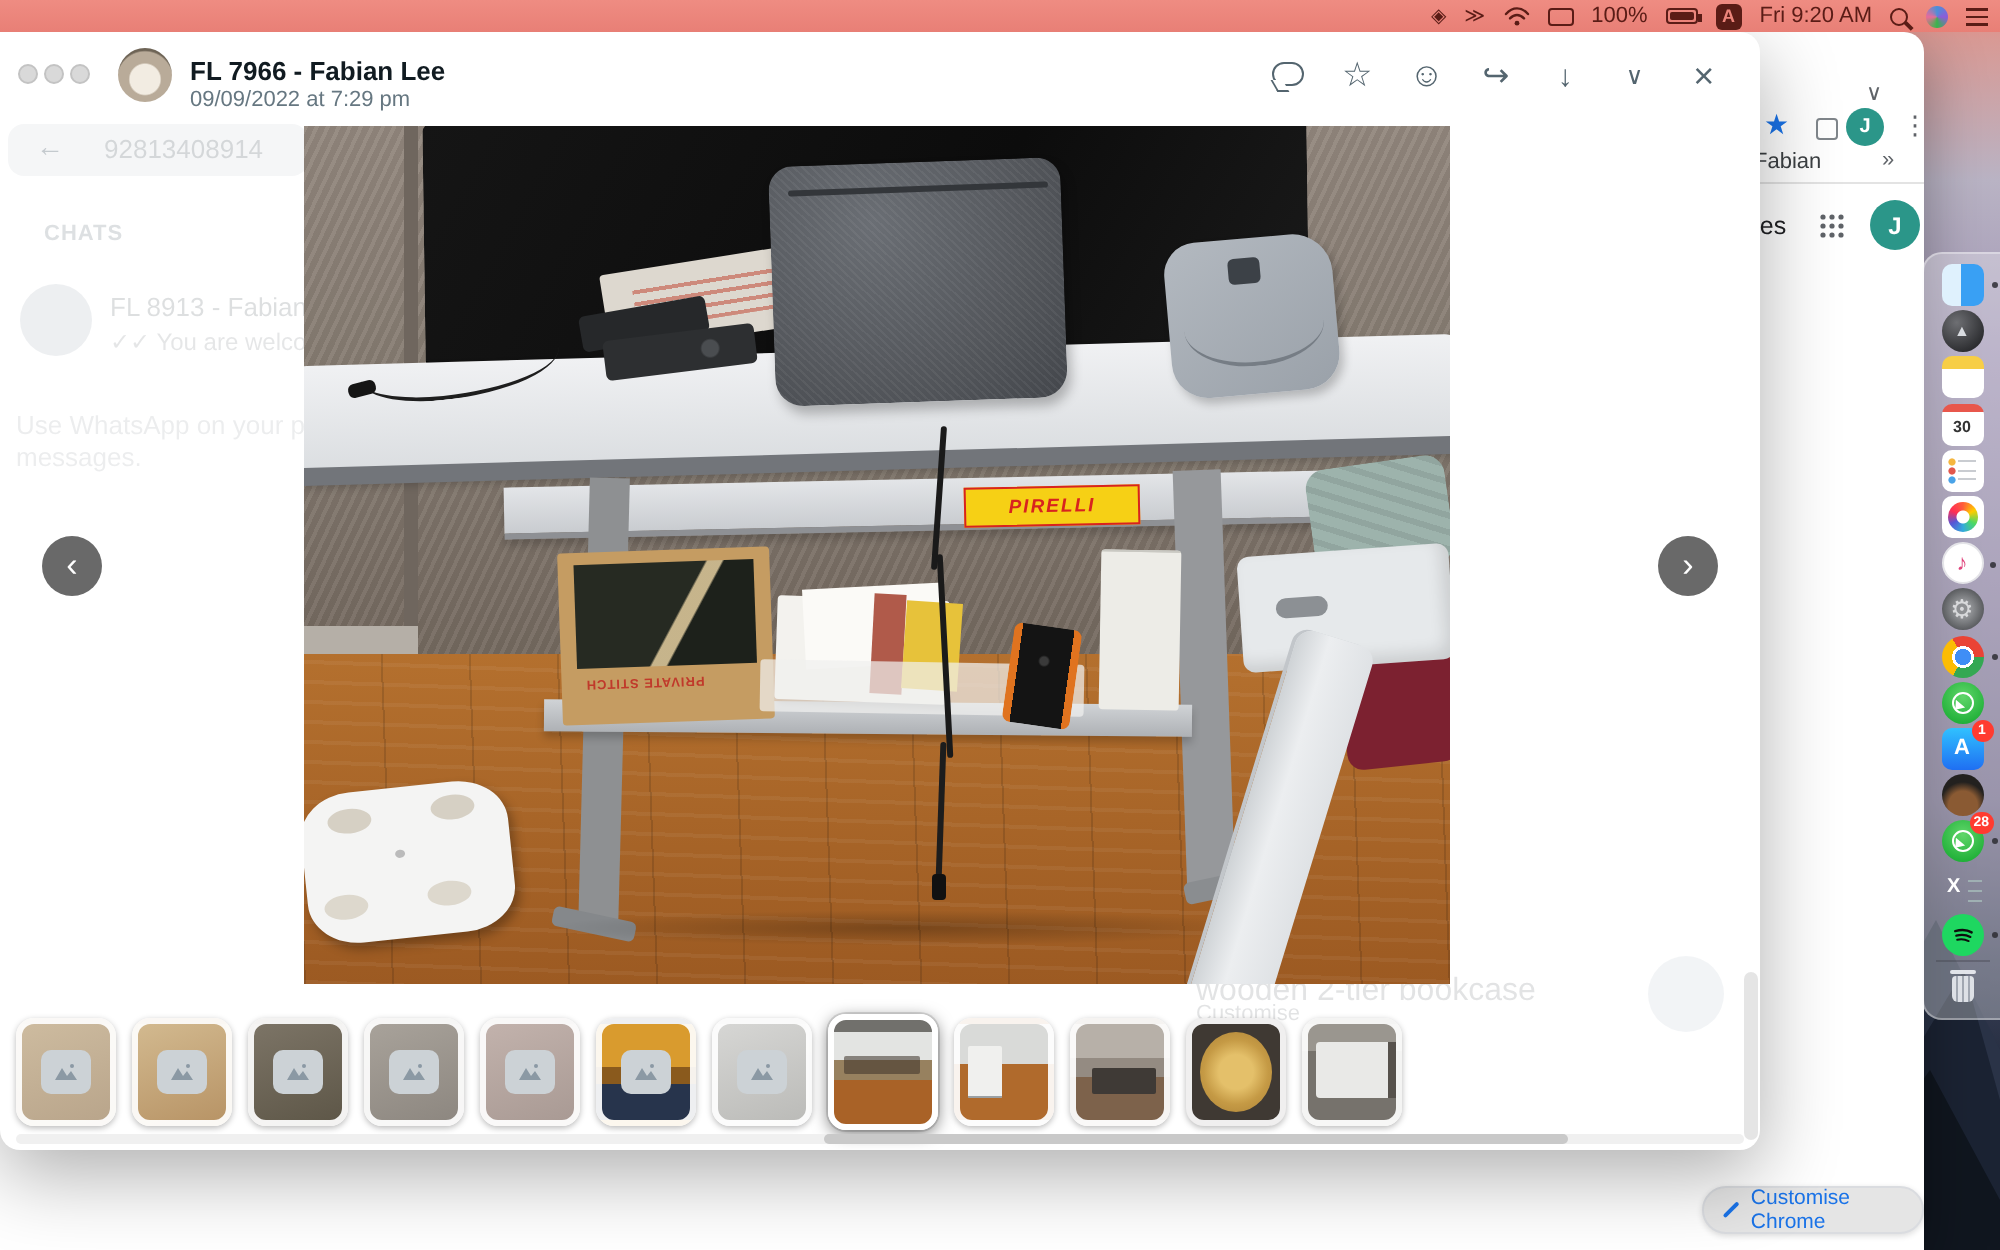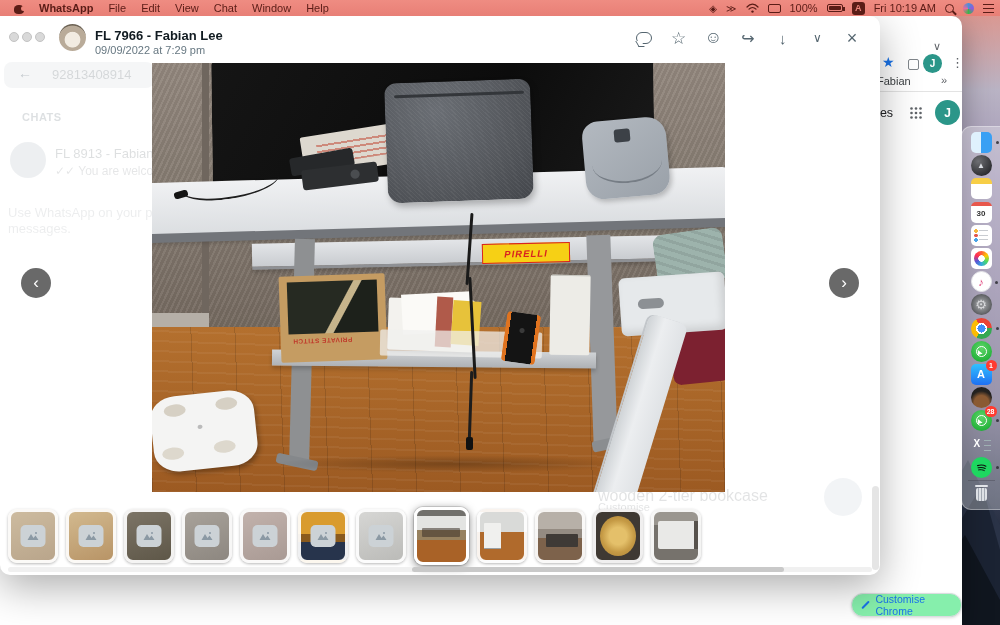--- a/index.html
+++ b/index.html
@@ -165,21 +165,21 @@
           <circle cx="11.5" cy="2.5" r="1.3"></circle>
       <circle cx="2.5" cy="7" r="1.3"></circle>
           <circle cx="7" cy="7" r="1.3"></circle>
           <circle cx="11.5" cy="7" r="1.3"></circle>
       <circle cx="2.5" cy="11.5" r="1.3"></circle>
           <circle cx="7" cy="11.5" r="1.3"></circle>
           <circle cx="11.5" cy="11.5" r="1.3"></circle>
         </g>
     </svg>
     <span class="abs avatar-teal" style="left:935px;top:84px;width:25px;height:25px;font-size:12px;">J</span>
-    <div class="abs flex" style="left:851px;top:577px;height:24px;padding:0 10px;gap:5px;background:#86efac;border:1px solid #dadce0;
+    <div class="abs flex" style="left:851px;top:577px;height:24px;padding:0 10px;gap:5px;background:#e5e5e5;border:1px solid #dadce0;
                 border-radius:13px;box-shadow:0 1px 3px rgba(0,0,0,.14);">
       <span class="i-pencil"></span>
       <span style="color:#1a73e8;font-size:10.5px;">Customise Chrome</span>
     </div>
   </div>
 
   <div id="wa">
 
     <div class="abs" style="left:4px;top:46px;width:150px;height:26px;border-radius:8px;background:rgba(84,101,111,.06);"></div>
     <span class="faint" style="left:18px;top:49px;font-size:14px;color:rgba(84,101,111,.30);">←</span>
@@ -401,43 +401,33 @@
       <div class="thumb p3"></div>
       <div class="thumb p4"></div>
       <div class="thumb p5"></div>
     </div>
 
     <div class="abs" style="left:8px;top:551px;width:864px;height:5px;border-radius:3px;background:#f0f0f0;"></div>
     <div class="abs" style="left:412px;top:551px;width:372px;height:5px;border-radius:3px;background:#c9c9c9;"></div>
   </div>
 
   <div id="menubar">
-    <div class="mb-left">
-      <span class="i-apple"></span>
-      <span class="mb-app">WhatsApp</span>
-      <span>File</span>
-      <span>Edit</span>
-      <span>View</span>
-      <span>Chat</span>
-      <span>Window</span>
-      <span>Help</span>
-    </div>
     <div class="mb-right">
       <span style="font-size:10px;">◈</span>
       <span style="font-size:10px;">≫</span>
       <svg width="13" height="11" viewBox="0 0 13 11">
         <path d="M1 4 C2.8 2 4.6 1.2 6.5 1.2 C8.4 1.2 10.2 2 12 4" stroke="#5a1c16" stroke-width="1.2" fill="none" stroke-linecap="round"></path>
         <path d="M3 6.2 C4.2 5 5.3 4.5 6.5 4.5 C7.7 4.5 8.8 5 10 6.2" stroke="#5a1c16" stroke-width="1.2" fill="none" stroke-linecap="round"></path>
         <circle cx="6.5" cy="8.6" r="1.2" fill="#5a1c16"></circle>
       </svg>
       <span class="i-disp"></span>
       <span>100%</span>
       <span class="i-batt"></span>
       <span class="i-inp">A</span>
-      <span>Fri 10:19 AM</span>
+      <span>Fri 9:20 AM</span>
       <span class="i-search"></span>
       <span class="i-siri"></span>
       <span class="i-list"></span>
     </div>
   </div>
 
   <div id="dock">
     <div class="dk dk-finder">
         <span class="dkdot"></span>
       </div>

